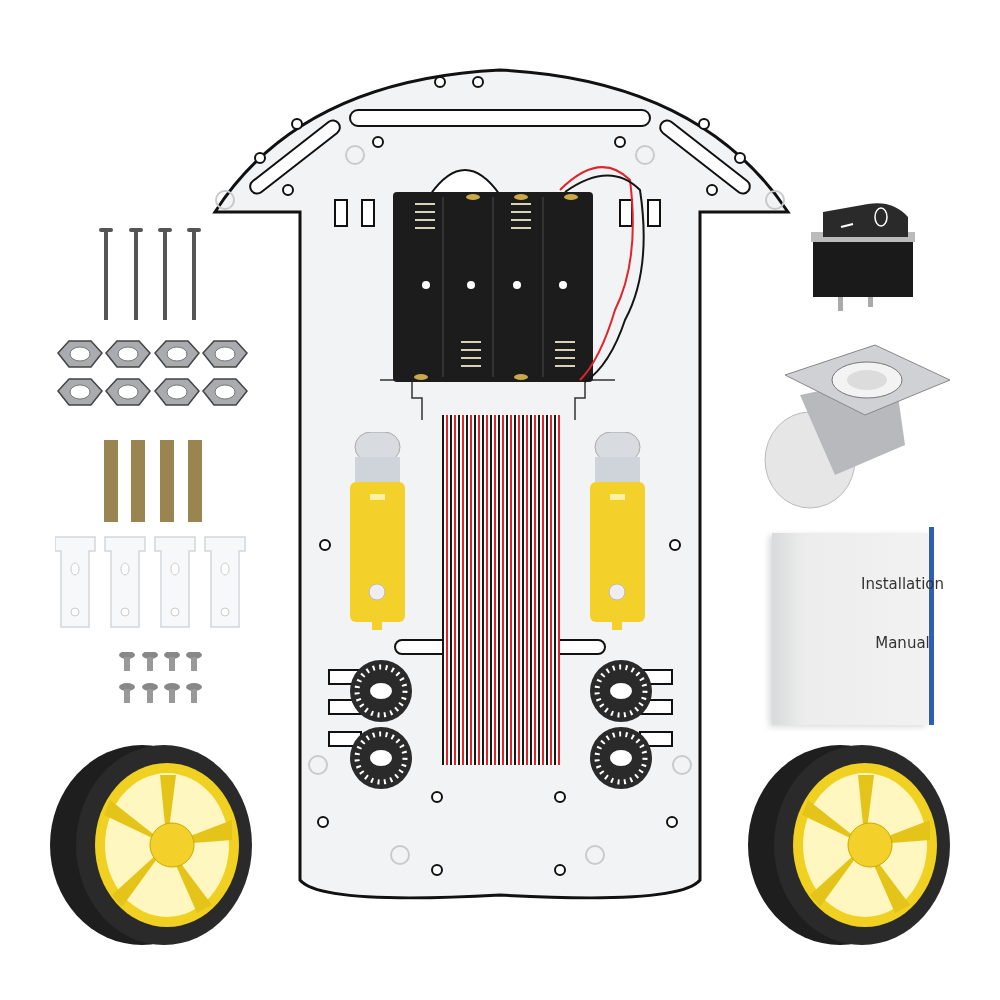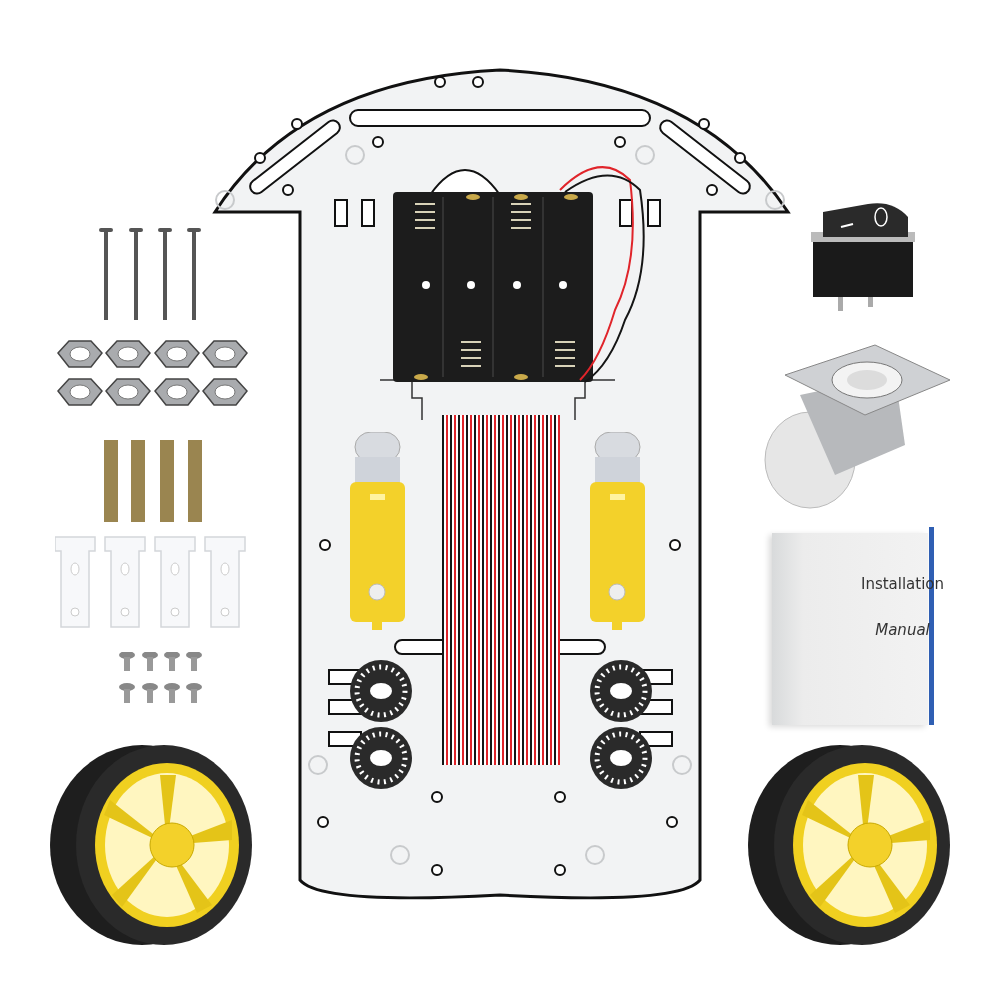--- a/index.html
+++ b/index.html
@@ -265,21 +265,21 @@
     <path d="M30,40 L120,10 L195,45 L110,80 Z" fill="#cfd1d4" stroke="#888"></path>
     <ellipse cx="112" cy="45" rx="35" ry="18" fill="#f3f3f3" stroke="#777"></ellipse>
     <ellipse cx="112" cy="45" rx="20" ry="10" fill="#dcdcdc"></ellipse>
   </svg>
 </div>
 
 <div class="abs" style="left:772px;top:527px;width:165px;height:198px;">
   <div style="position:absolute;left:0;top:6px;width:156px;height:192px;background:linear-gradient(90deg,#d8dadb,#ececec 20%,#f2f2f2);box-shadow:-3px 2px 6px rgba(0,0,0,0.15);"></div>
   <div style="position:absolute;left:157px;top:0;width:5px;height:198px;background:#2f5fb3;"></div>
   <div class="manual-text" style="top:50px;">Installation</div>
-  <div class="manual-text" style="top:96px;font-style:italic;">Manual</div>
+  <div class="manual-text" style="top:109px;">Manual</div>
 </div>
 
 <div class="abs" style="left:42px;top:735px;width:220px;height:220px;">
   <svg width="220" height="220" viewBox="0 0 220 220">
     <ellipse cx="100" cy="110" rx="92" ry="100" fill="#1e1e1e"></ellipse>
     <ellipse cx="122" cy="110" rx="88" ry="100" fill="#2a2a2a"></ellipse>
     <ellipse cx="125" cy="110" rx="72" ry="82" fill="#f0d020"></ellipse>
     <ellipse cx="125" cy="110" rx="62" ry="72" fill="#fff6c0"></ellipse>
     <g fill="#e4c418">
       <path d="M125,110 L118,40 L134,40 Z"></path>

